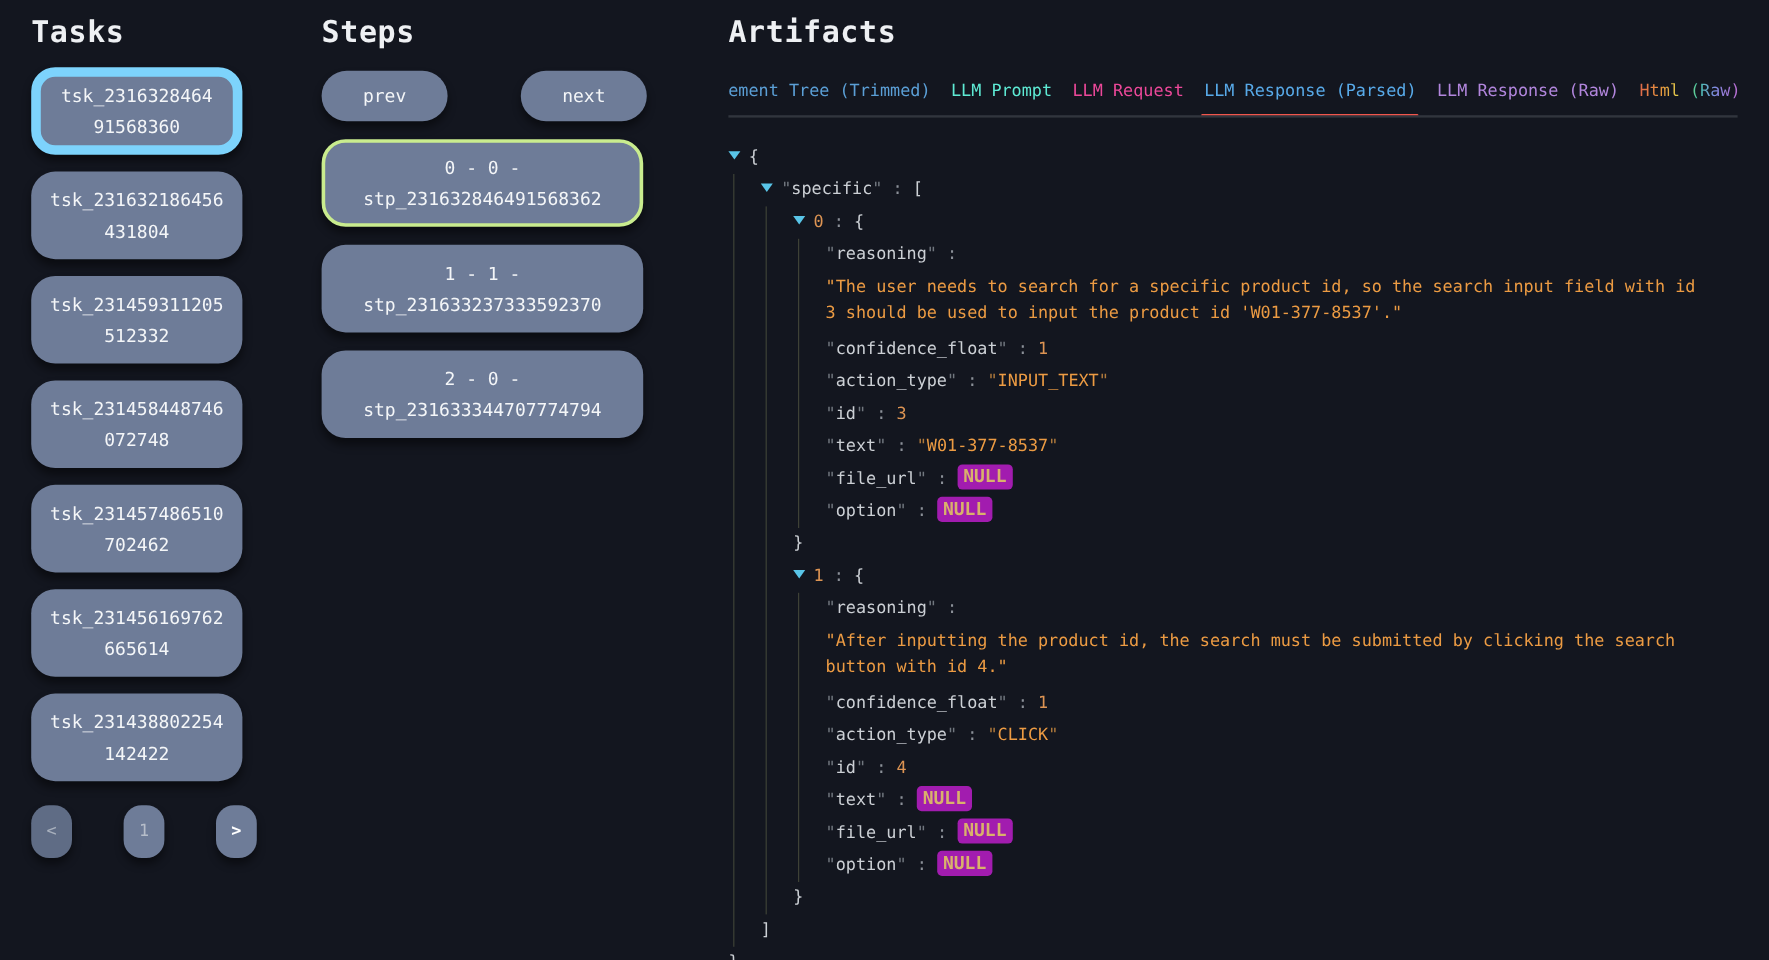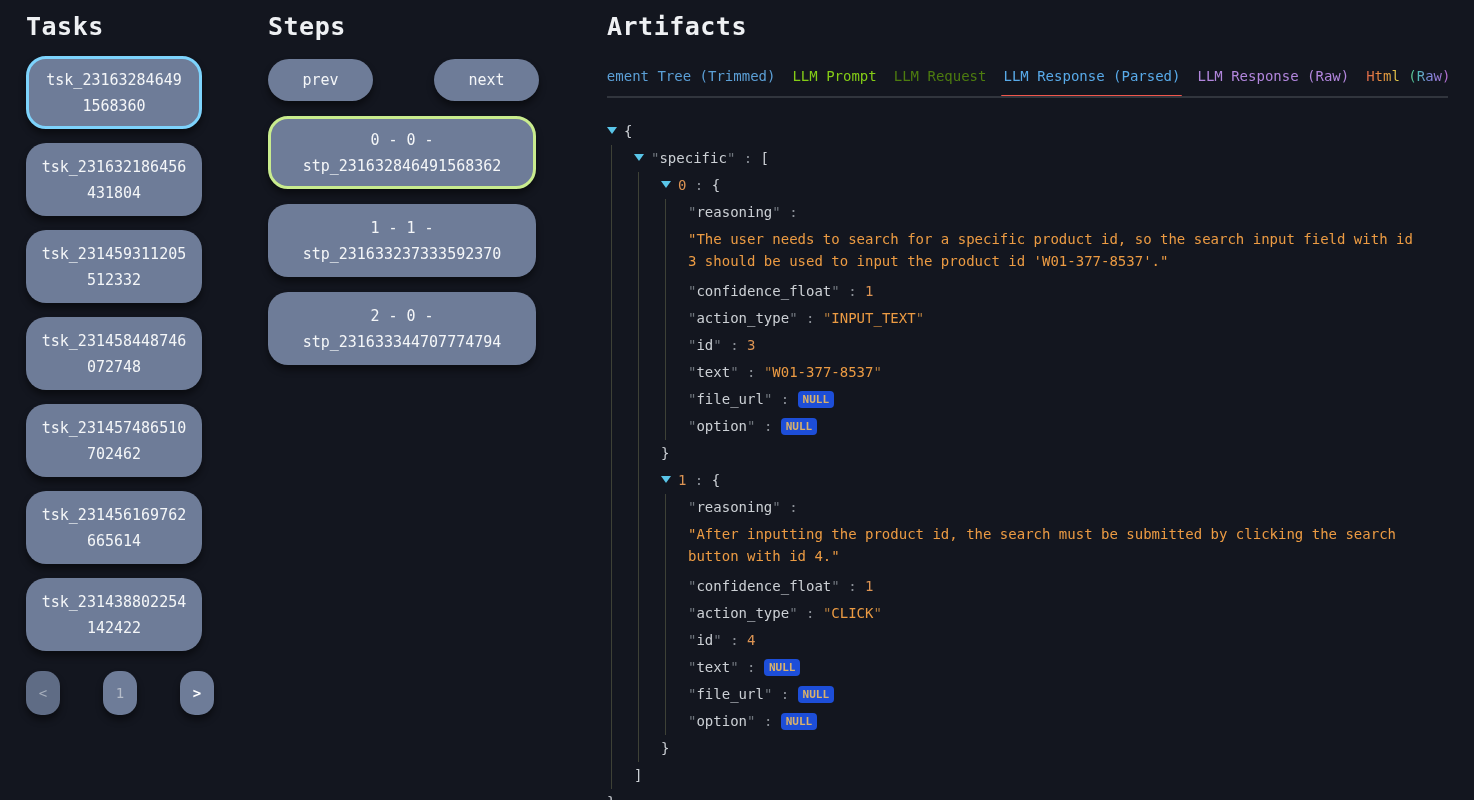--- a/index.html
+++ b/index.html
@@ -19,21 +19,21 @@
   .btn{
     background:#6e7c98;color:#f4f6f8;border:none;border-radius:20px;
     box-shadow:0 5px 7px rgba(0,0,0,.45);
     font-family:inherit;cursor:pointer;box-sizing:border-box;
   }
   .task-btn{
     width:176px;height:73px;margin-top:14px;padding:0 14px;
     font-size:15px;line-height:26px;text-align:center;
     word-break:break-all;display:flex;align-items:center;justify-content:center;
   }
-  .task-btn.selected{border:3px solid #7dd3fc;}
+  .task-btn.selected{border:8px solid #7dd3fc;}
   .task-btn > span{width:100%;}
 
   #tasks-list{margin-top:5px;}
   #pagination{display:flex;gap:43px;margin-top:20px;}
   .page-btn{width:34px;height:44px;border-radius:15px;font-size:14px;
     display:flex;align-items:center;justify-content:center;}
   .page-btn.disabled{background:#5f6c85;color:#a8b0bd;}
   .page-btn.current{color:#b6bdc9;}
   .page-btn.next{color:#ffffff;font-weight:bold;}
 
@@ -76,22 +76,22 @@
   }
   .q{color:#71777f;}
   .k{color:#ccd0d5;}
   .colon{color:#8b9098;}
   .b{color:#ccd0d5;}
   .idx,.num{color:#dd9453;}
   .sv{color:#ec9b43;}
   .sq{color:#b07a3c;}
   .block{color:#ec9b43;line-height:22px;max-width:730px;margin:2px 0 6px 0;}
   .null{
-    display:inline-block;background:#1d4ed8;color:#d9b16b;
-    font-size:11px;font-weight:bold;line-height:1;
+    display:inline-block;background:#a21caf;color:#d9b16b;
+    font-size:15px;font-weight:bold;line-height:1;
     padding:3px 5px;border-radius:4px;position:relative;top:-1px;
   }
 </style>
 </head>
 <body>
 
 <div id="tasks-col">
   <div class="col-title">Tasks</div>
   <div id="tasks-list">
       <button class="btn task-btn selected">
@@ -139,22 +139,22 @@
       <button class="btn step-btn">
         <span>2 - 0 - stp_231633344707774794</span>
       </button>
     </div>
 </div>
 
 <div id="artifacts-col">
   <div class="col-title">Artifacts</div>
   <div id="tabs">
       <span class="tab" style="color: rgb(91, 159, 214);">Element Tree (Trimmed)</span>
-      <span class="tab" style="color: #84cc16;">LLM Prompt</span>
-      <span class="tab" style="color: #4d7c0f; text-align: center;">LLM Request</span>
+      <span class="tab" style="color: #5eead4;">LLM Prompt</span>
+      <span class="tab" style="color: #ec4899; text-align: center;">LLM Request</span>
       <span class="tab active" style="color: rgb(88, 170, 233);">LLM Response (Parsed)</span>
       <span class="tab" style="color: rgb(178, 134, 221);">LLM Response (Raw)</span>
       <span class="tab rainbow">Html (Raw)</span>
     </div>
   <div id="json-tree">
       <div class="jrow"><span class="arrow"></span><span class="b">{</span></div>
       <div class="children">
         <div class="jrow"><span class="arrow"></span><span class="q">"</span><span class="k">specific</span><span class="q">"</span><span class="colon"> : </span><span class="b">[</span></div>
         <div class="children">
           <div class="jrow"><span class="arrow"></span><span class="idx">0</span><span class="colon"> : </span><span class="b">{</span></div>

